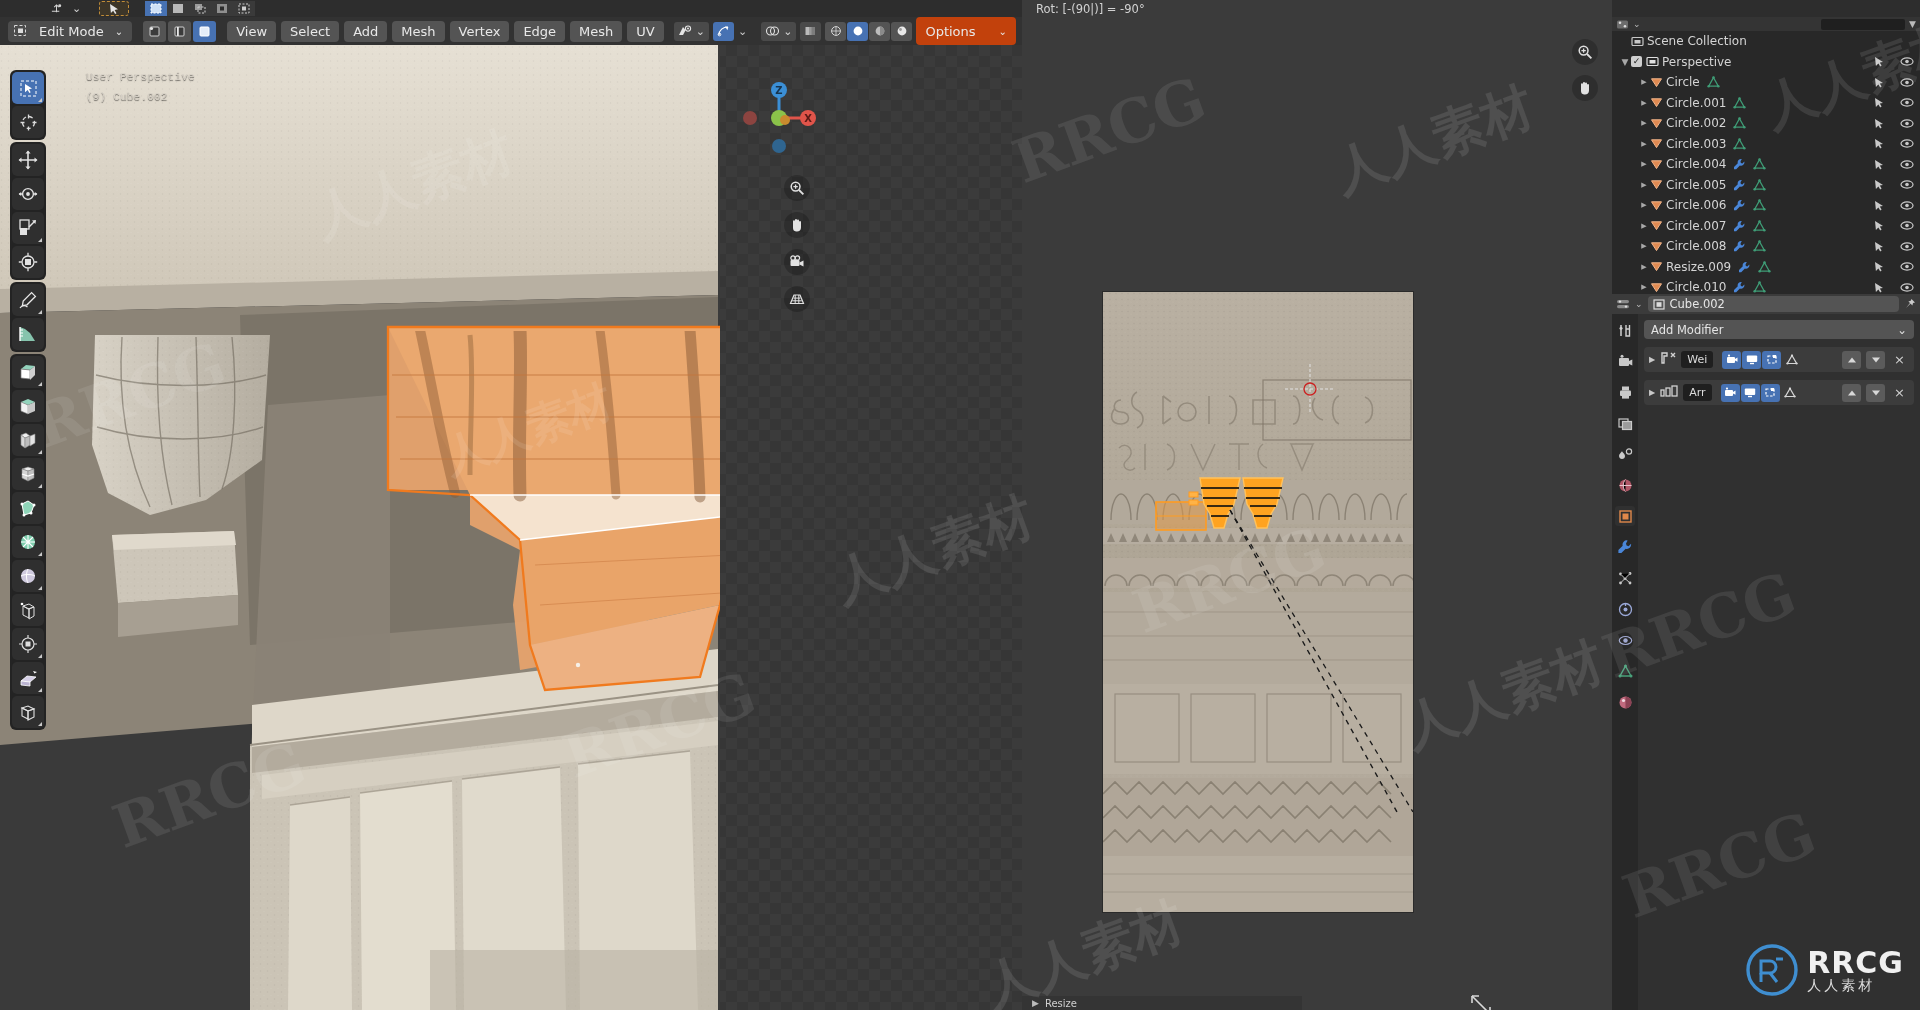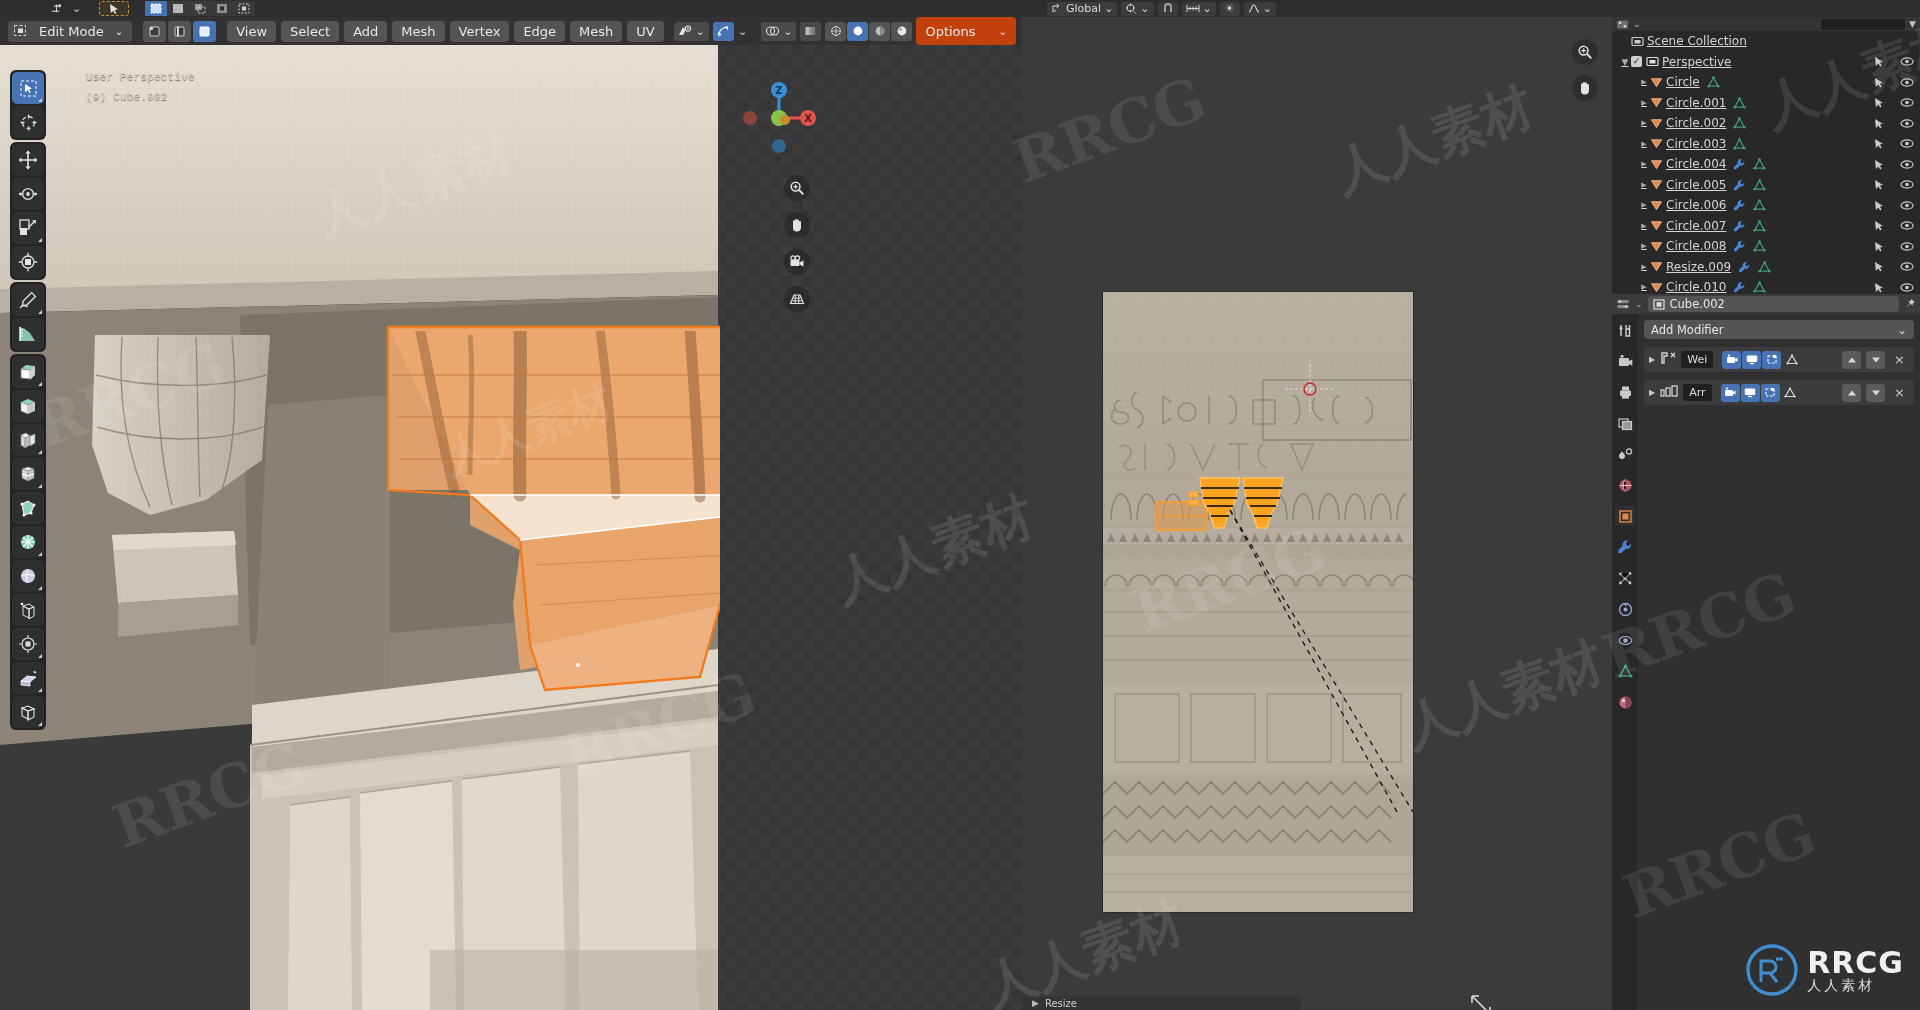--- a/index.html
+++ b/index.html
@@ -69,21 +69,21 @@
   #uvcanvas { position:absolute; left:0; top:0; width:590px; height:993px; overflow:hidden; }
   #uvimg { position:absolute; left:81px; top:275px; width:310px; height:620px;
            background:#b5ada0; overflow:hidden; box-shadow:0 0 0 1px #2a2a2a; }
   #uvnav { position:absolute; right:14px; top:22px; display:flex; flex-direction:column; gap:10px; }
 
   
   #outliner { position:absolute; left:1612px; top:17px; width:308px; height:277px;
               background:#282828; overflow:hidden; }
   #olhdr { height:14px; background:#343434; display:flex; align-items:center; gap:4px; padding:0 4px;}
   .olrow { height:20.5px; display:flex; align-items:center; font-size:12px; color:#d4d4d4;
-           position:relative; padding-left:6px;text-decoration:underline; }
+           position:relative; padding-left:6px; }
   .olrow .disc { width:12px; color:#a8a8a8; font-size:9px; display:flex; justify-content:center;}
   .olrow .nm { margin-left:3px; }
   .olrow .right { position:absolute; right:6px; display:flex; gap:14px; align-items:center; color:#bcbcbc;}
   .tri { width:13px;height:11px; }
   .meshico { width:13px; height:12px; margin-left:7px; }
   .wrench { width:13px;height:12px; margin-left:7px; }
 
   
   #props { position:absolute; left:1612px; top:294px; width:308px; height:716px; background:#303030; }
   #propshdr { height:20px; background:#3b3b3b; display:flex; align-items:center; padding:0 4px; gap:5px;}
@@ -796,20 +796,22 @@
         </div>
         <div class="navb">
           <svg width="16" height="16" viewBox="0 0 16 16">
               <path d="M4 9V4.2a1 1 0 012 0V8V3a1 1 0 012 0v5V3.4a1 1 0 012 0V8V5a1 1 0 012 0v5.5c0 2.4-1.6 4-4 4H7c-2 0-3-1.6-3-3.4z" fill="#e2e2e2"></path>
             </svg>
         </div>
       </div>
     </div>
   </div>
 
+  <div style="position:absolute;left:1022px;top:0;width:590px;height:17px;background:#3b3b3b;
+              display:flex;align-items:center;padding-left:14px;color:#d2d2d2;font-size:11.5px">Rot: [-(90|)] = -90°</div>
 
   <div id="outliner">
     <div id="olhdr">
       <span>
         <svg width="13" height="11" viewBox="0 0 13 11">
             <rect x="1" y="1.5" width="11" height="8" rx="1.5" fill="#6c6c6c"></rect>
             <circle cx="4" cy="3.8" r="1.3" fill="#ddd"></circle>
             <circle cx="9" cy="7.2" r="1.3" fill="#ddd"></circle>
           </svg>
       </span>

